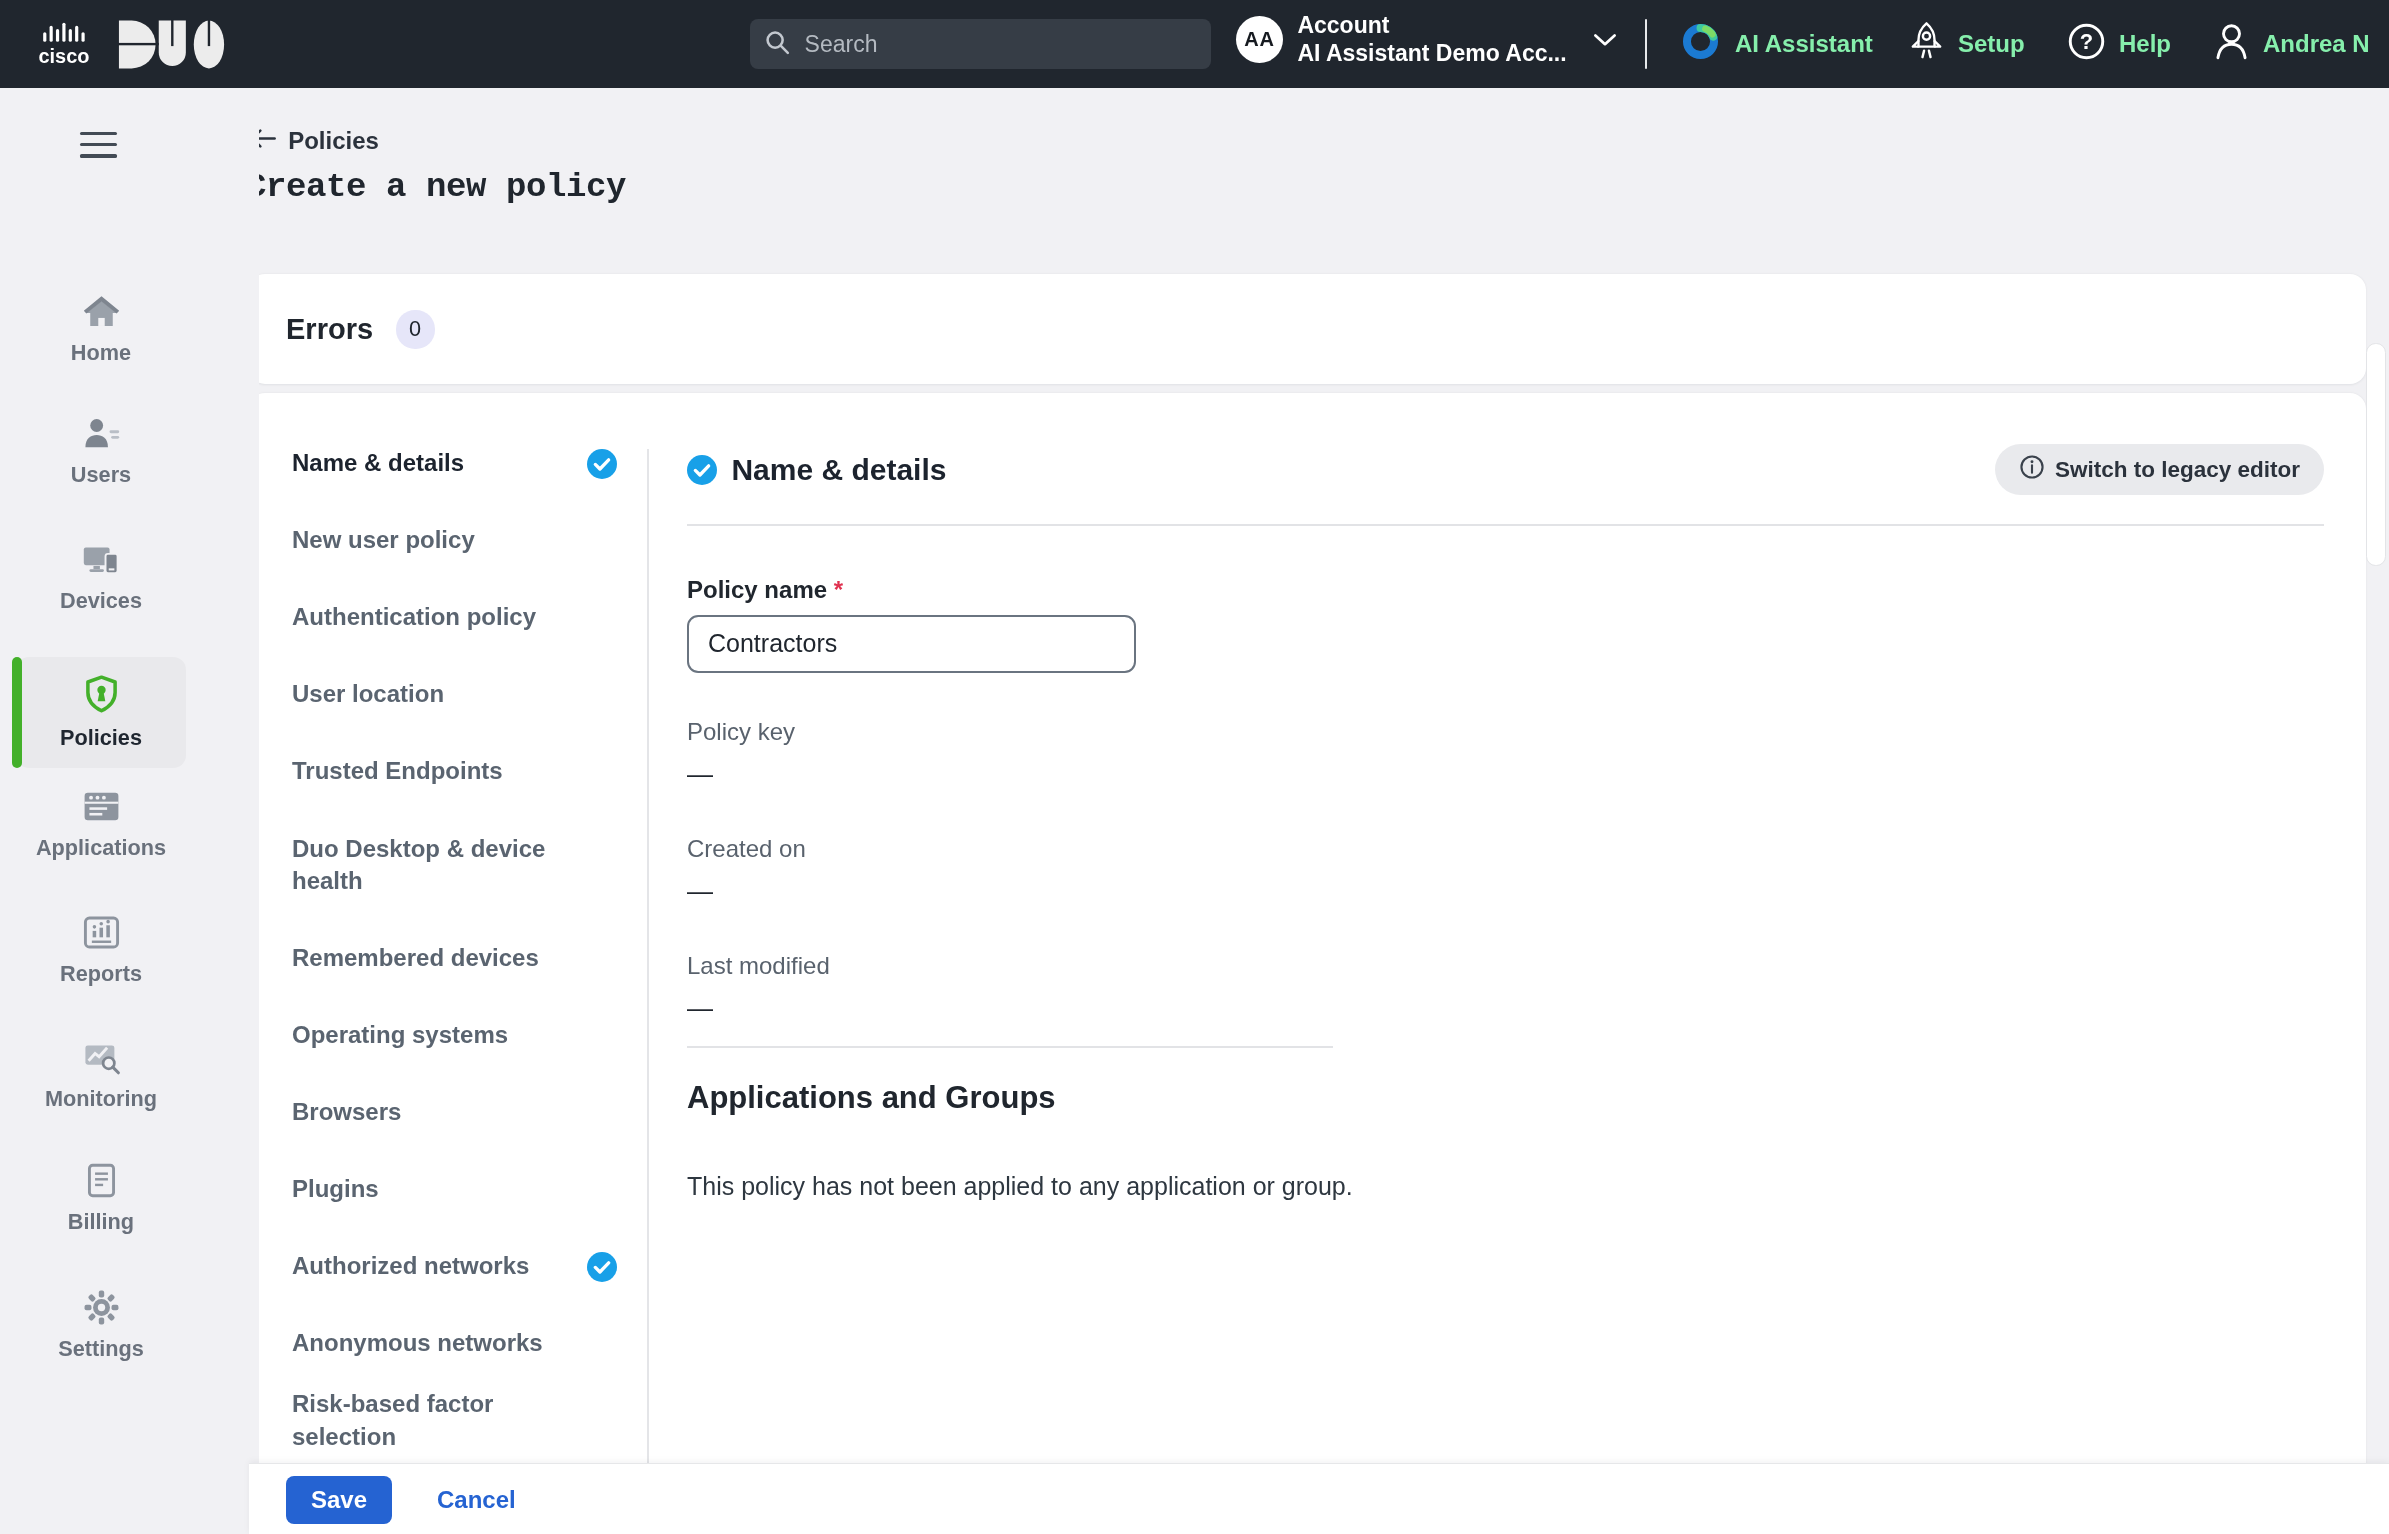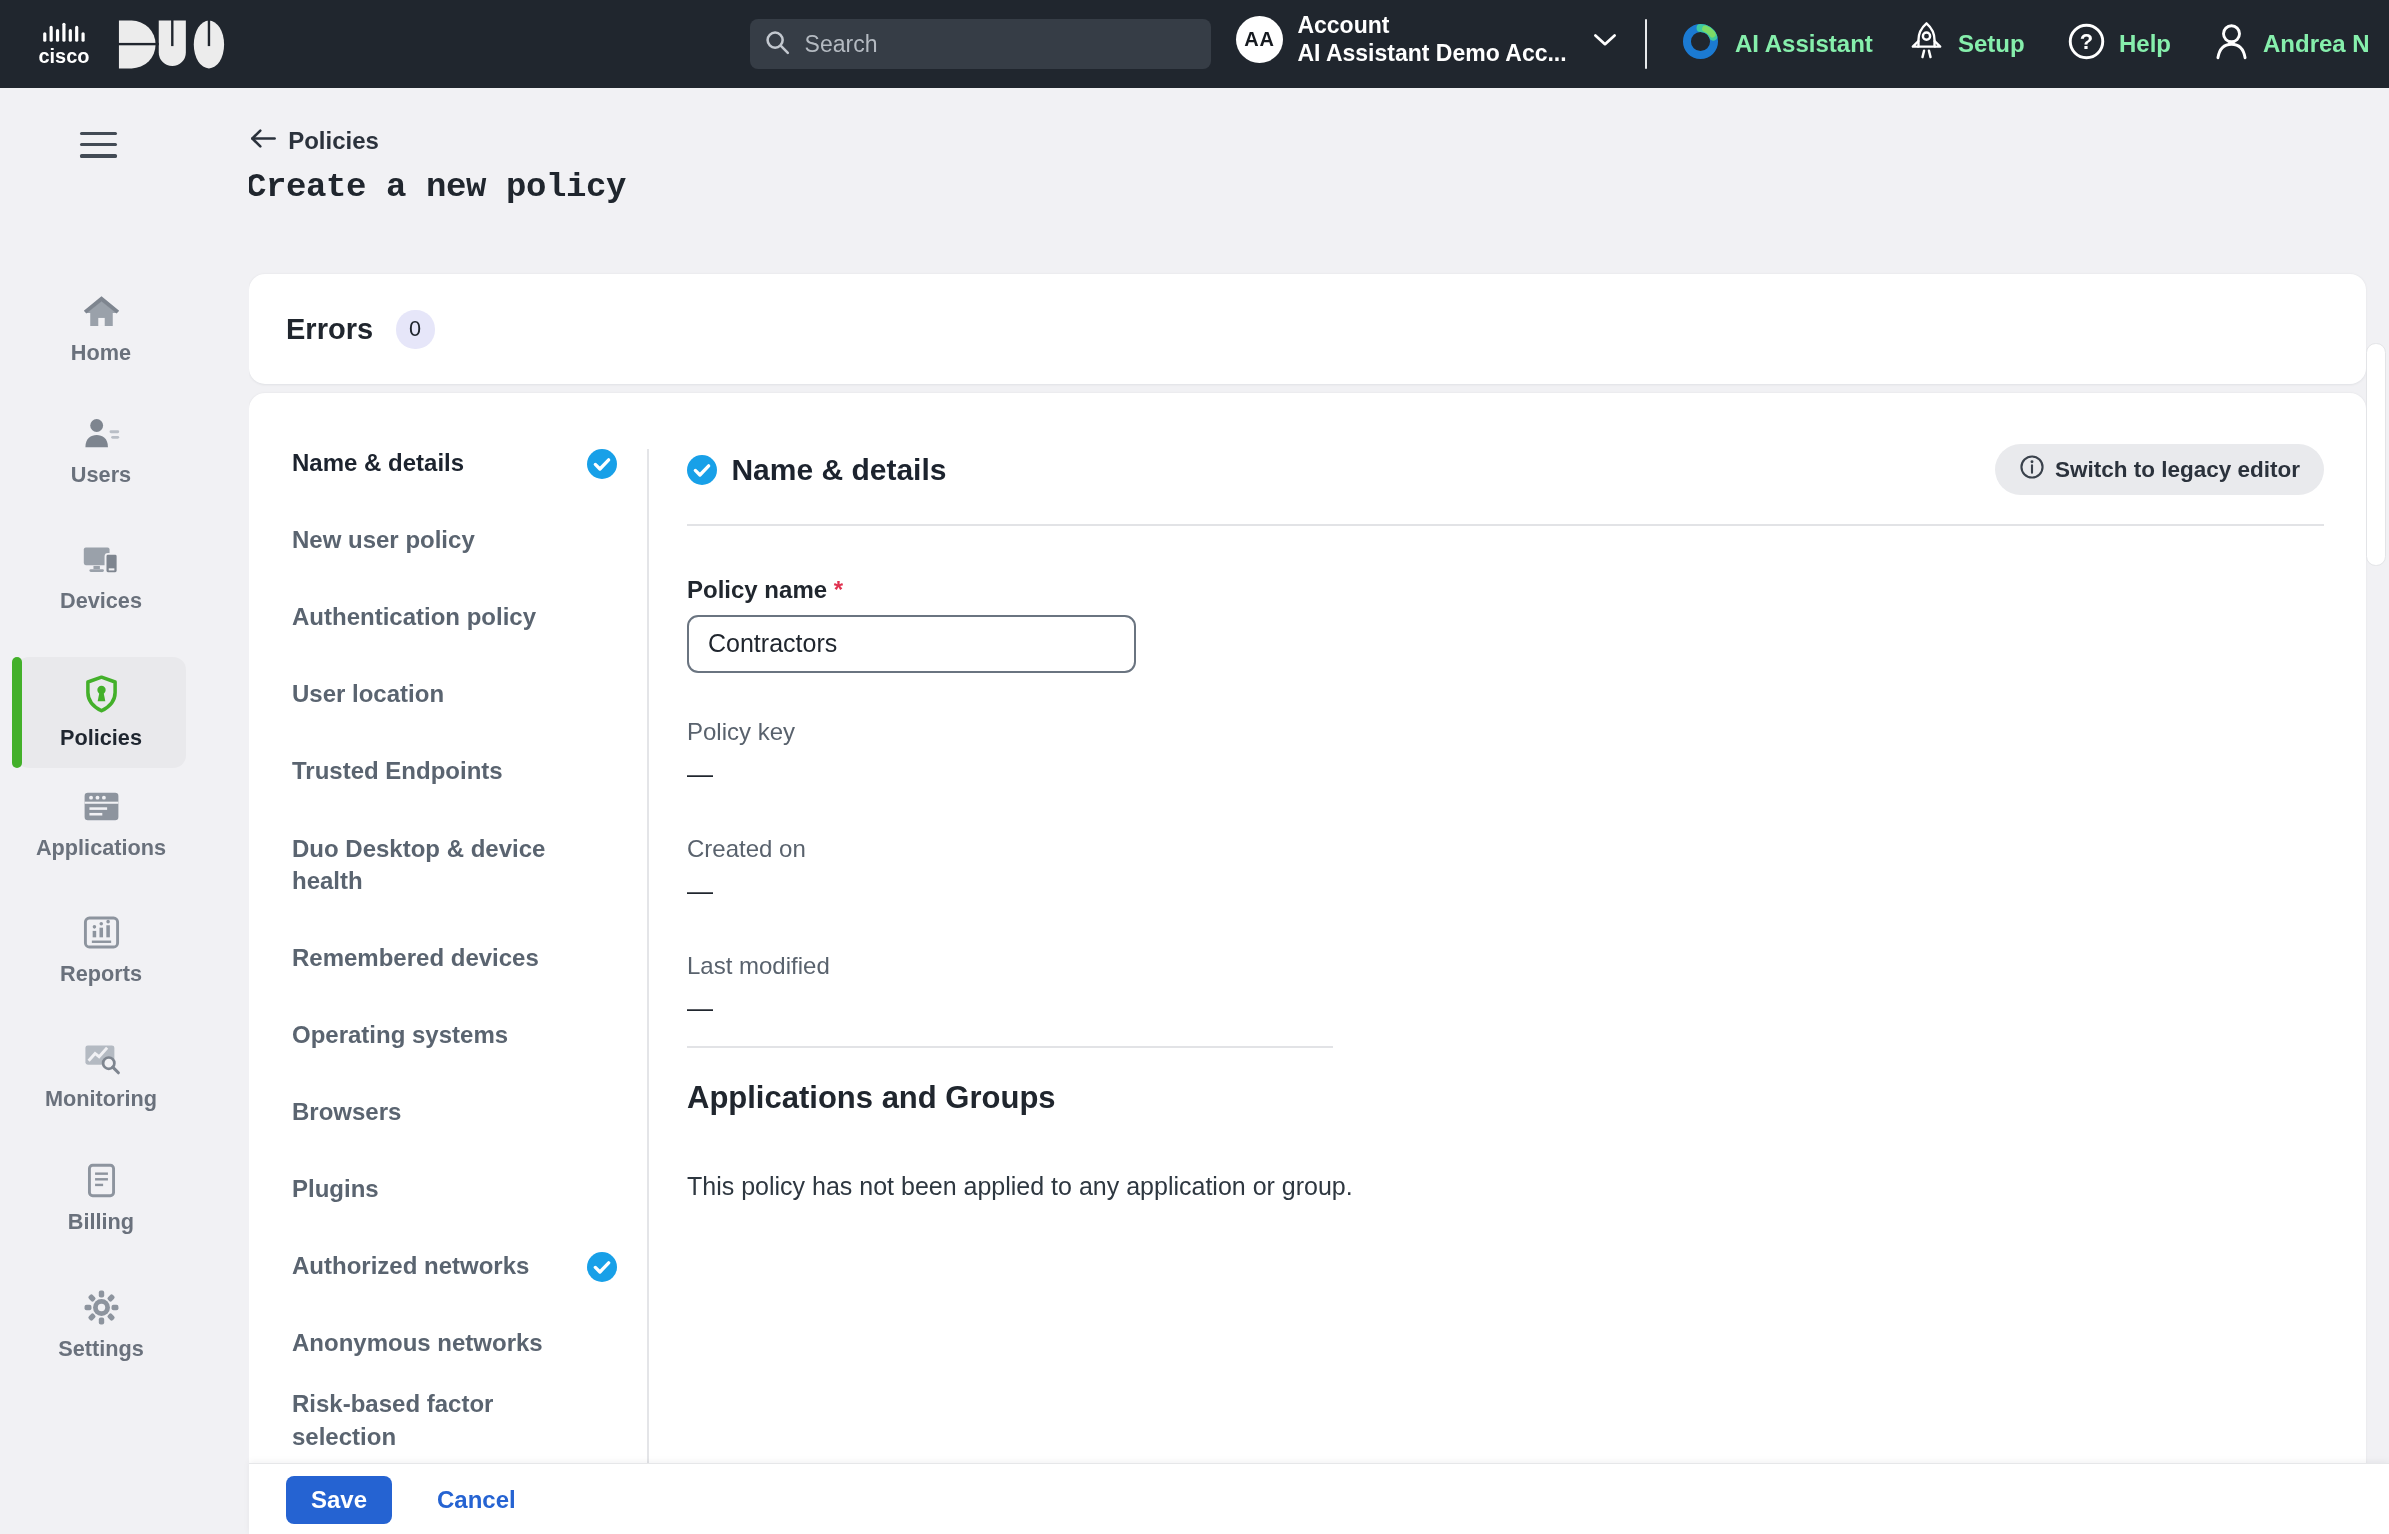--- a/index.html
+++ b/index.html
@@ -21,21 +21,21 @@
   .acct-line2{font-size:23px;font-weight:bold;white-space:nowrap;}
   .acct-chevron{margin-left:26px;margin-top:4.8px;}
   .tb-divider{position:absolute;left:1645px;top:19px;width:2.4px;height:50px;background:#e7e9eb;border-radius:1.6px;}
   .tbitem{position:absolute;top:0;height:88px;display:flex;align-items:center;gap:13px;color:#86efac;font-size:24px;font-weight:bold;cursor:pointer;white-space:nowrap;}
   .tb-ai{left:1679px;}
   .tb-setup{left:1908px;}
   .tb-help{left:2067px;}
   .tb-user{left:2213px;}
 
   
-  .sidebar{position:absolute;left:0;top:88px;width:249px;height:1447px;background:#f1f1f4;z-index:10;}
+  .sidebar{position:absolute;left:0;top:88px;width:249px;height:1447px;background:#f1f1f4;z-index:10;padding-left:10px;}
   .hamburger{position:absolute;left:80px;top:44px;width:37px;cursor:pointer;}
   .hamburger div{height:3.2px;background:#434b55;border-radius:1.6px;margin-bottom:8px;}
   .side-item{position:absolute;left:16px;width:170px;display:flex;flex-direction:column;align-items:center;cursor:pointer;}
   .side-item .lbl{margin-top:7.2px;font-size:21.7px;font-weight:bold;color:#6a717c;}
   .side-pill{position:absolute;left:16px;top:569px;width:170px;height:111px;background:#e9e9ec;border-radius:13px;cursor:pointer;display:flex;flex-direction:column;align-items:center;justify-content:center;}
   .side-pill .lbl{margin-top:7.2px;font-size:21.7px;font-weight:bold;color:#1f2630;}
   .side-accent{position:absolute;left:12px;top:569px;width:9.6px;height:111px;background:#43b02a;border-radius:5.6px;z-index:2;}
 
   
   .breadcrumb{position:absolute;left:250px;top:127px;display:flex;align-items:center;gap:11.2px;font-size:24px;font-weight:bold;color:#2b323c;cursor:pointer;}

